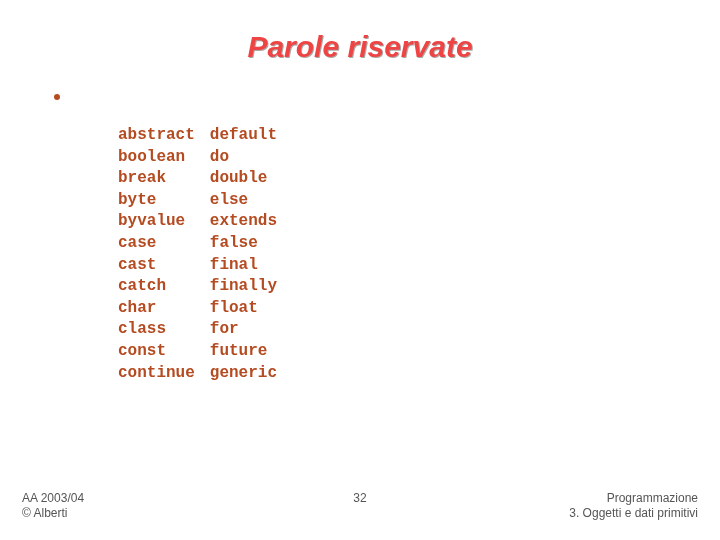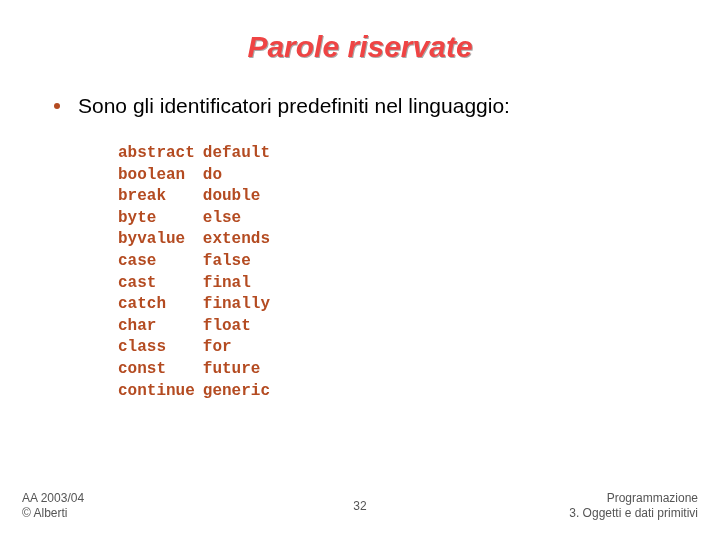--- a/index.html
+++ b/index.html
@@ -42,38 +42,38 @@
     margin-right: 18px;
     flex-shrink: 0;
   }
   .bullet-text {
     font-size: 21px;
     color: #000;
   }
   .keywords {
     display: flex;
     padding-left: 88px;
-    gap: 8px;
+    gap: 15px;
     font-family: "Courier New", monospace;
     font-weight: bold;
     font-size: 16px;
     color: #b44b21;
     line-height: 1.35;
   }
   .col {
     white-space: pre;
   }
   .footer {
     position: absolute;
     bottom: 18px;
     left: 0;
     width: 720px;
     display: flex;
     justify-content: space-between;
-    align-items: center;
+    align-items: flex-start;
     padding: 0 22px;
     box-sizing: border-box;
     font-size: 12px;
     color: #555;
   }
   .footer .left {
     text-align: left;
     line-height: 1.3;
   }
   .footer .center {
@@ -87,21 +87,20 @@
   }
 </style>
 </head>
 <body>
 
 <div class="slide">
   <h1 class="title">Parole riservate</h1>
 
   <div class="bullet-row">
     <span class="bullet-dot"></span>
-    <span class="bullet-text">Sono gli identificatori predefiniti nel linguaggio:</span>
   </div>
 
   <div class="keywords">
     <div class="col">abstract
 boolean
 break
 byte
 byvalue
 case
 cast

